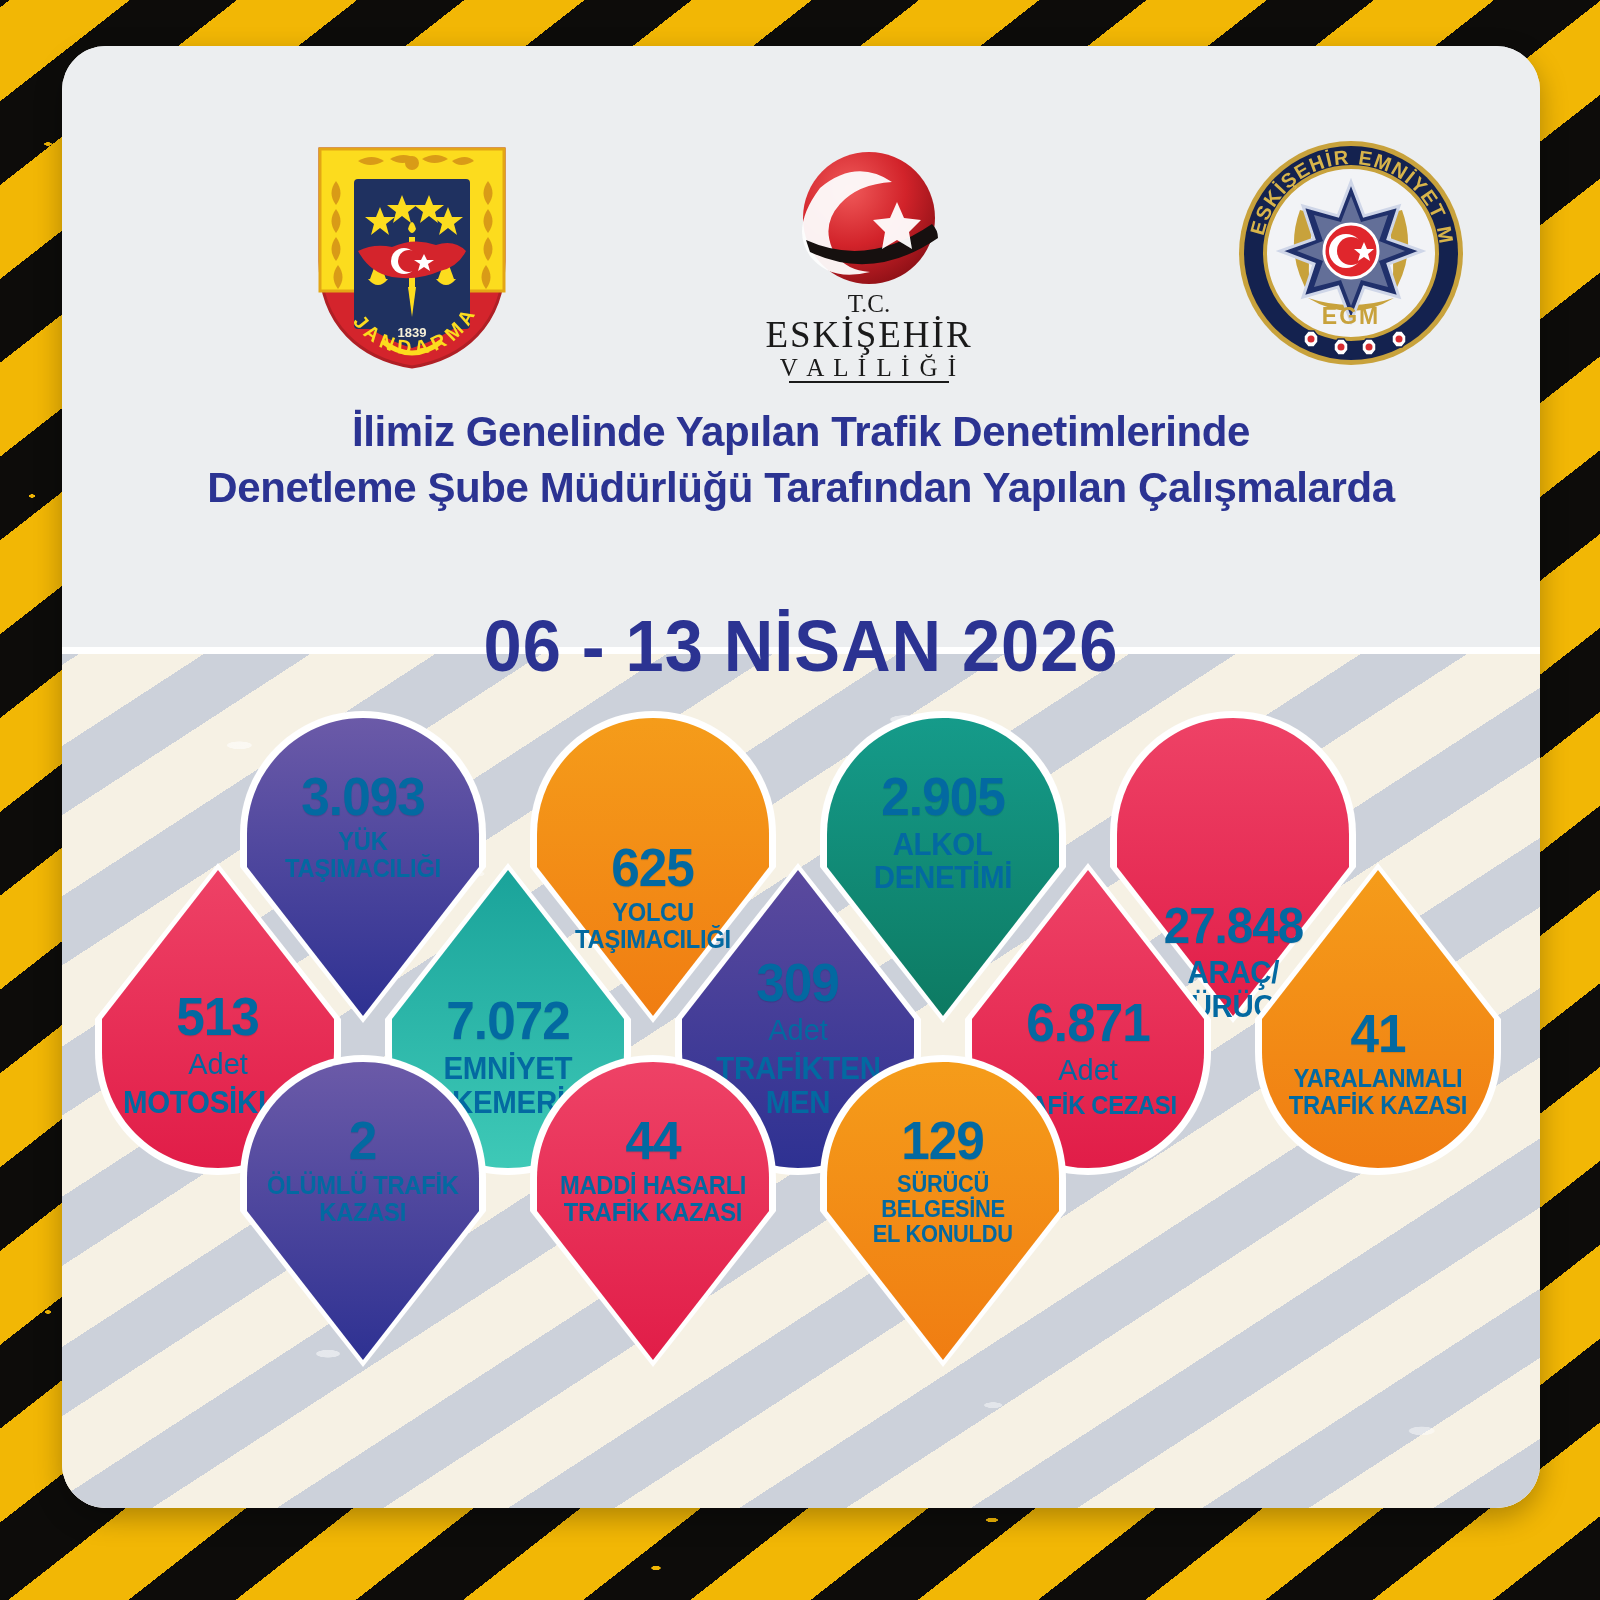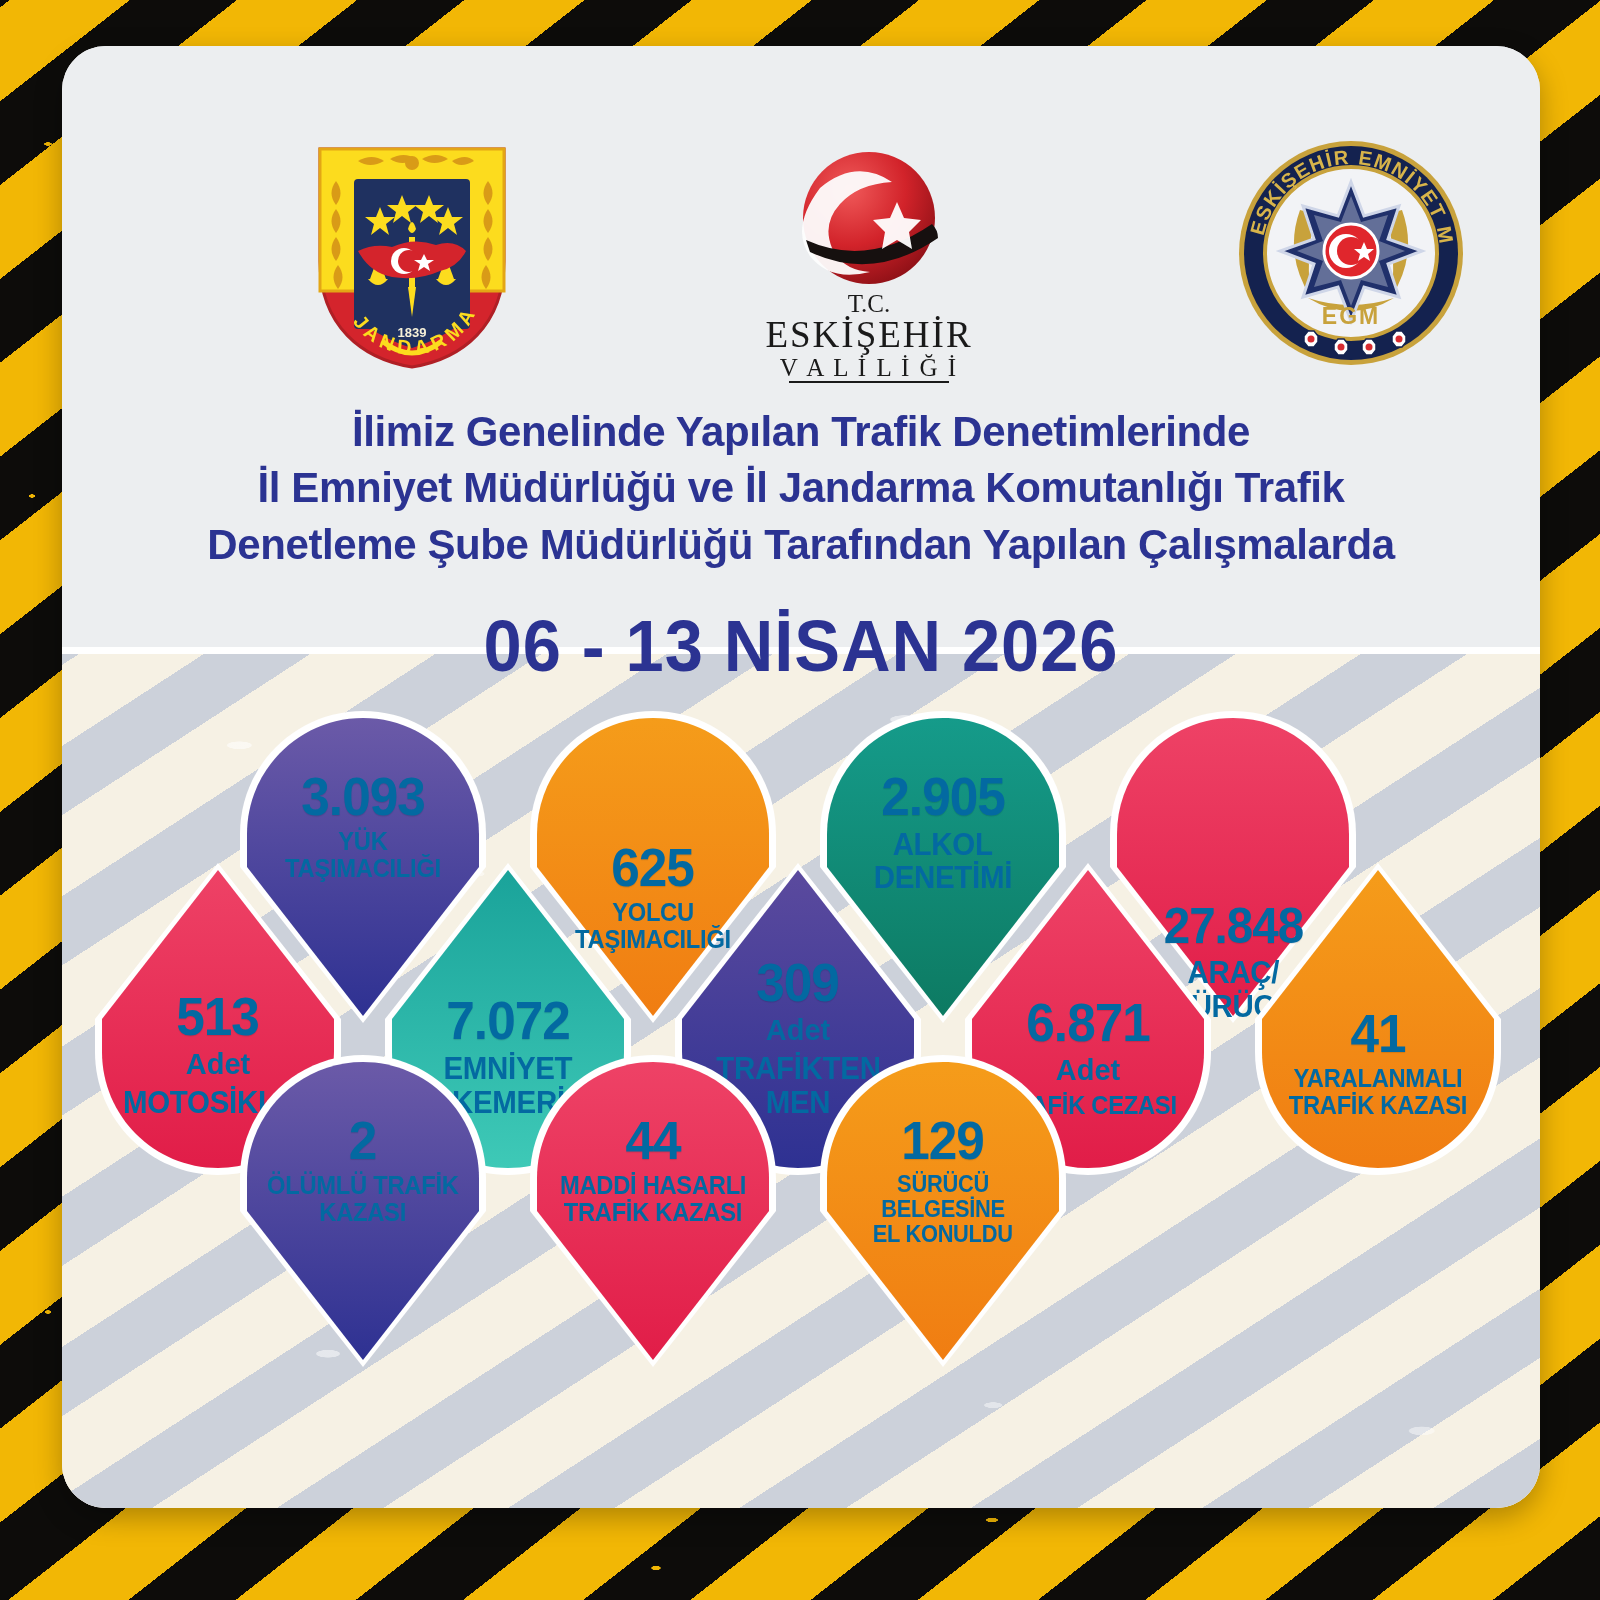--- a/index.html
+++ b/index.html
@@ -224,21 +224,21 @@
     font-size: 54px;
     font-weight: bold;
     line-height: 1;
     letter-spacing: -1px;
     transform: scaleX(0.95);
     text-shadow: 0 1px 1px rgba(0,0,0,.12);
   }
   .num.small  { font-size: 50px; }
   .unit {
     font-size: 29px;
-    font-weight: bold;
+    font-weight: normal;
     line-height: 1.1;
     margin-top: 6px;
   }
   .lbl {
     font-size: 31px;
     font-weight: bold;
     line-height: 1.08;
     margin-top: 5px;
     transform: scaleX(0.95);
     letter-spacing: -0.3px;
@@ -369,21 +369,20 @@
               <circle cx="105" cy="209" r="3.5"></circle>
             <circle cx="133" cy="209" r="3.5"></circle>
               <circle cx="163" cy="201" r="3.5"></circle>
           </g>
         </svg>
       </div>
     </div>
 
     <div class="headline">
       <div>İlimiz Genelinde Yapılan Trafik Denetimlerinde</div>
-      <div>İl Emniyet Müdürlüğü ve İl Jandarma Komutanlığı Trafik</div>
       <div>Denetleme Şube Müdürlüğü Tarafından Yapılan Çalışmalarda</div>
     </div>
 
     <div class="section-divider"></div>
     <div class="card-bottom"></div>
 
     <div class="datebar">06 - 13 NİSAN 2026</div>
 
     <div class="grid" id="grid">
         <div class="dia" style="left: 178px; top: 60px;">

